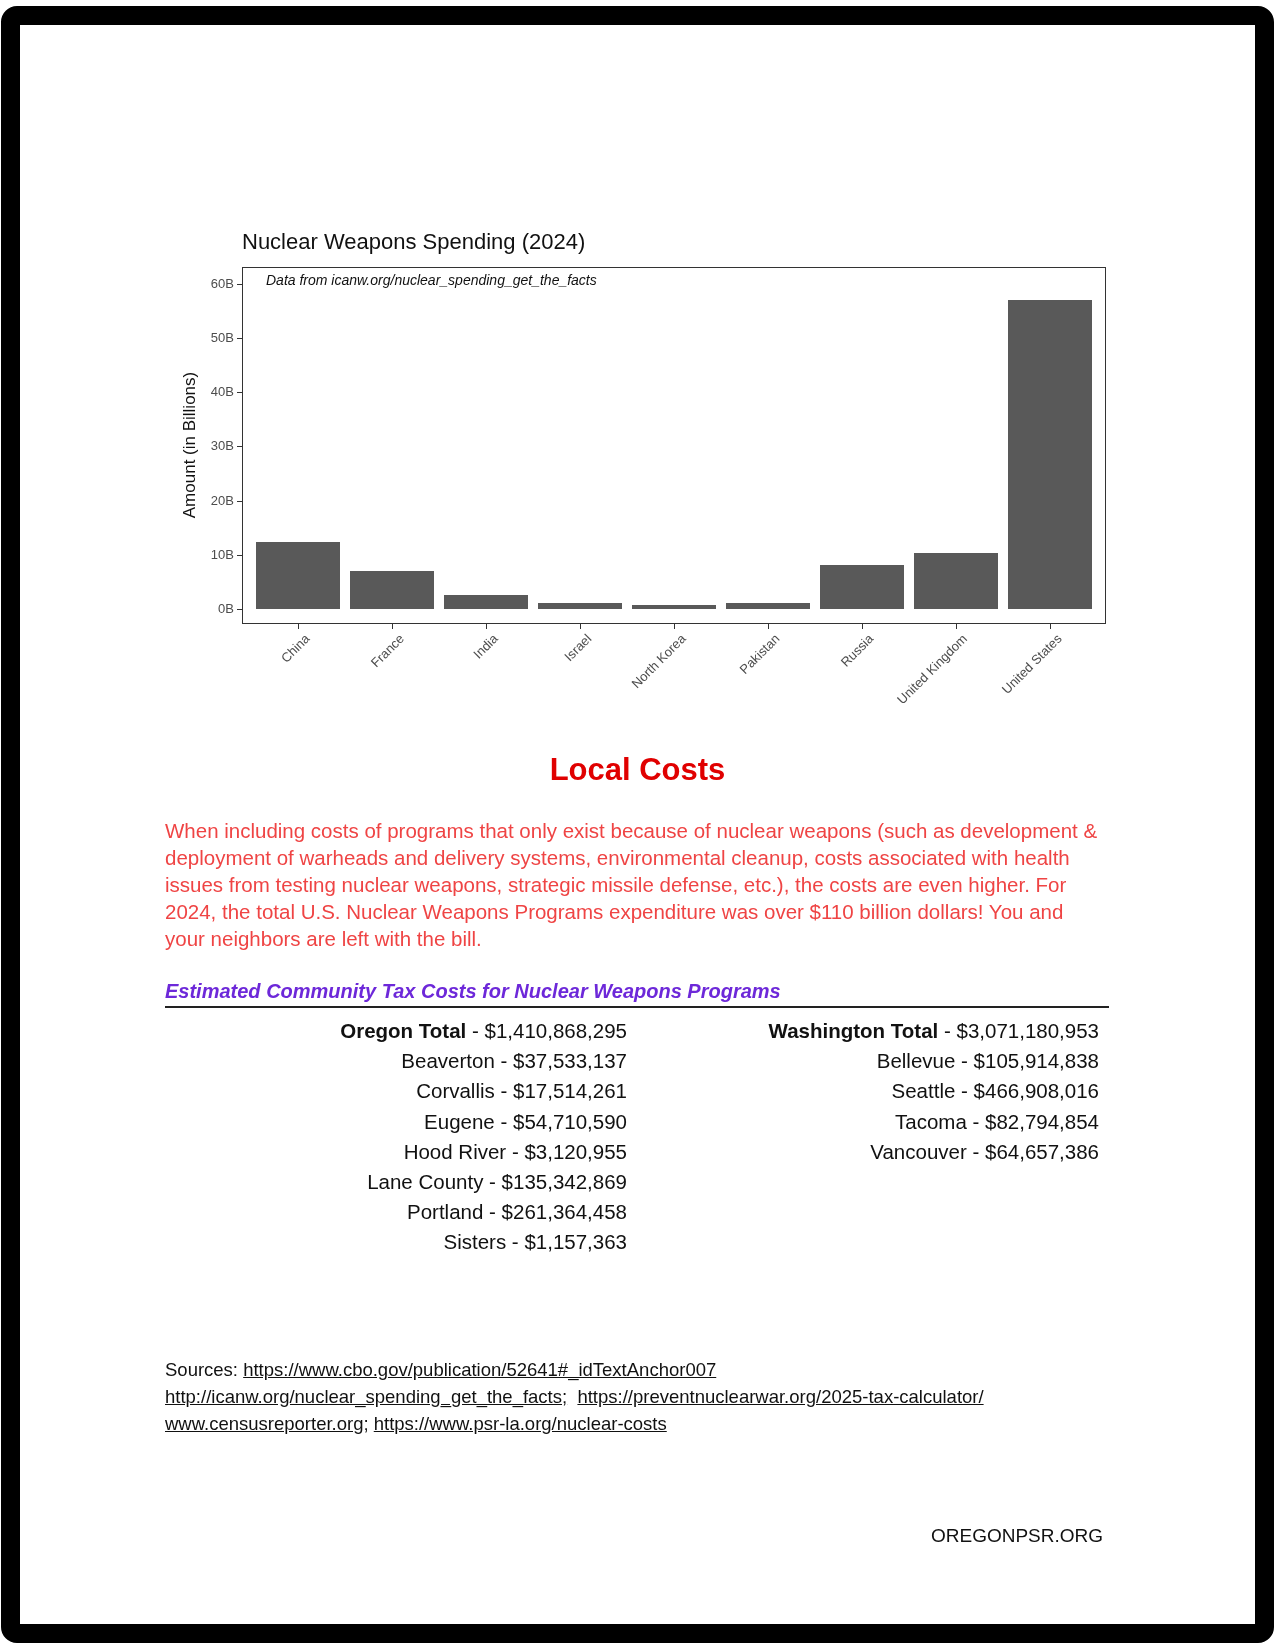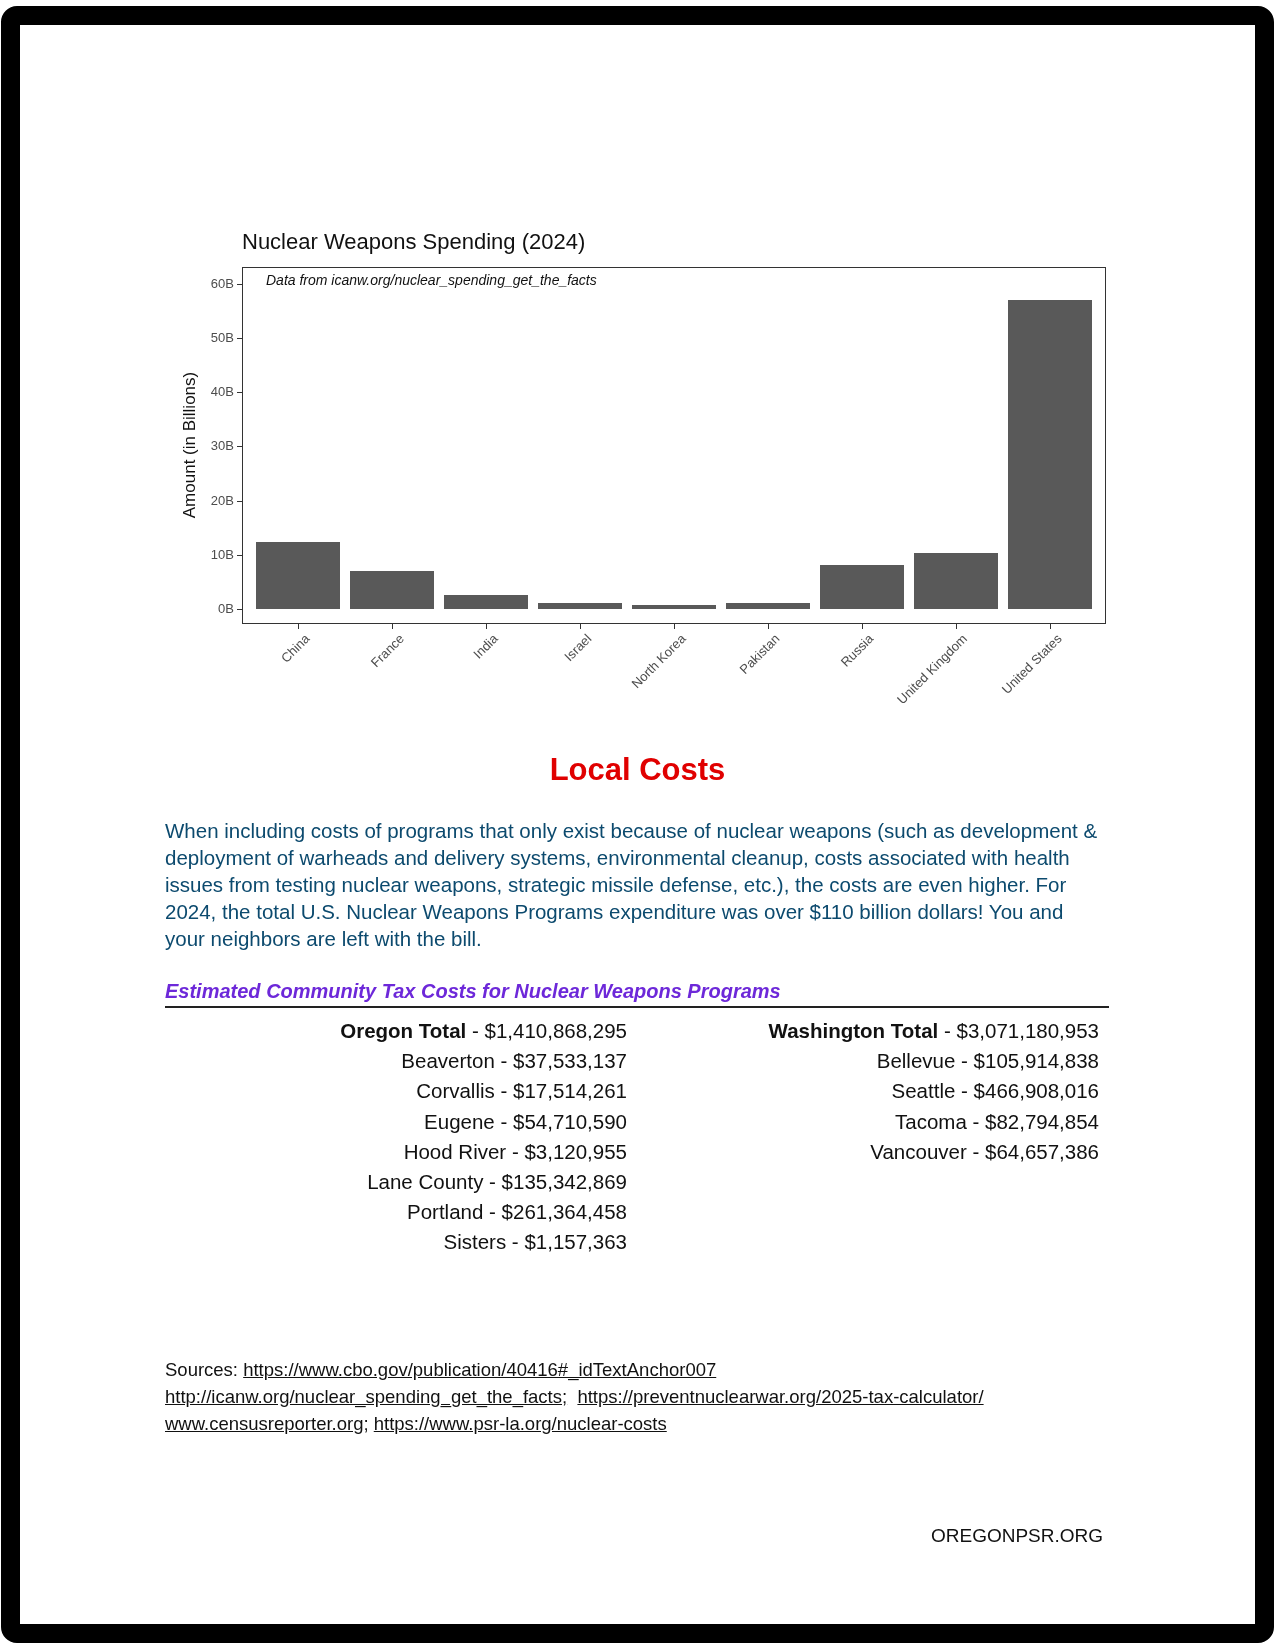--- a/index.html
+++ b/index.html
@@ -12,21 +12,21 @@
   .plot { left:242px; top:267px; width:864px; height:357px; border:1px solid #333; background:#fff; box-sizing:border-box; }
   .annot { left:266px; top:272px; font-size:14px; font-style:italic; color:#111; white-space:nowrap; }
   .ytick-label { font-size:13px; color:#4d4d4d; width:40px; text-align:right; }
   .ytick { width:5px; height:1px; background:#333; }
   .xtick { width:1px; height:5px; background:#333; }
   .bar { background:#595959; }
   .xlabel { font-size:13px; color:#4d4d4d; white-space:nowrap; transform-origin:right top; transform:rotate(-45deg); text-align:right; }
   .ytitle { left:190px; top:445px; font-size:17px; color:#111; white-space:nowrap;
             transform:translate(-50%,-50%) rotate(-90deg); }
   .section-title { left:0; width:1275px; top:752px; text-align:center; font-size:31px; font-weight:bold; color:#e00000; }
-  .para { left:165px; top:817px; width:940px; font-size:20.5px; line-height:27px; color:#0c4a6e; }
+  .para { left:165px; top:817px; width:940px; font-size:20.5px; line-height:27px; color:#ef4444; }
   .sub-heading { left:165px; top:980px; font-size:20px; font-weight:bold; font-style:italic; color:#6d28d9; white-space:nowrap; }
   .rule { left:165px; top:1006px; width:944px; height:2px; background:#222; }
   .col { font-size:20.5px; line-height:30.2px; text-align:right; color:#111; }
   .col .row { white-space:nowrap; }
   .col b { font-weight:bold; }
   .sources { left:165px; top:1356px; font-size:18.5px; line-height:27px; color:#111; }
   .sources a { color:#111; text-decoration:underline; }
   .footer { left:931px; top:1525px; font-size:19px; color:#111; }
 </style>
 </head>
@@ -101,18 +101,18 @@
 
 <div class="abs col" style="right:176px; top:1016px;">
   <div class="row"><b>Washington Total</b><span> - $3,071,180,953</span></div>
   <div class="row">Bellevue - $105,914,838</div>
   <div class="row">Seattle - $466,908,016</div>
   <div class="row">Tacoma - $82,794,854</div>
   <div class="row">Vancouver - $64,657,386</div>
 </div>
 
 <div class="abs sources">
-  <div><span>Sources: </span><a>https://www.cbo.gov/publication/40416#_idTextAnchor007</a></div>
+  <div><span>Sources: </span><a>https://www.cbo.gov/publication/52641#_idTextAnchor007</a></div>
   <div><a>http://icanw.org/nuclear_spending_get_the_facts;</a>&nbsp; <a>https://preventnuclearwar.org/2025-tax-calculator/</a></div>
   <div><a>www.censusreporter.org</a><span>; </span><a>https://www.psr-la.org/nuclear-costs</a></div>
 </div>
 
 <div class="abs footer">OREGONPSR.ORG</div>
 
 </body></html>

